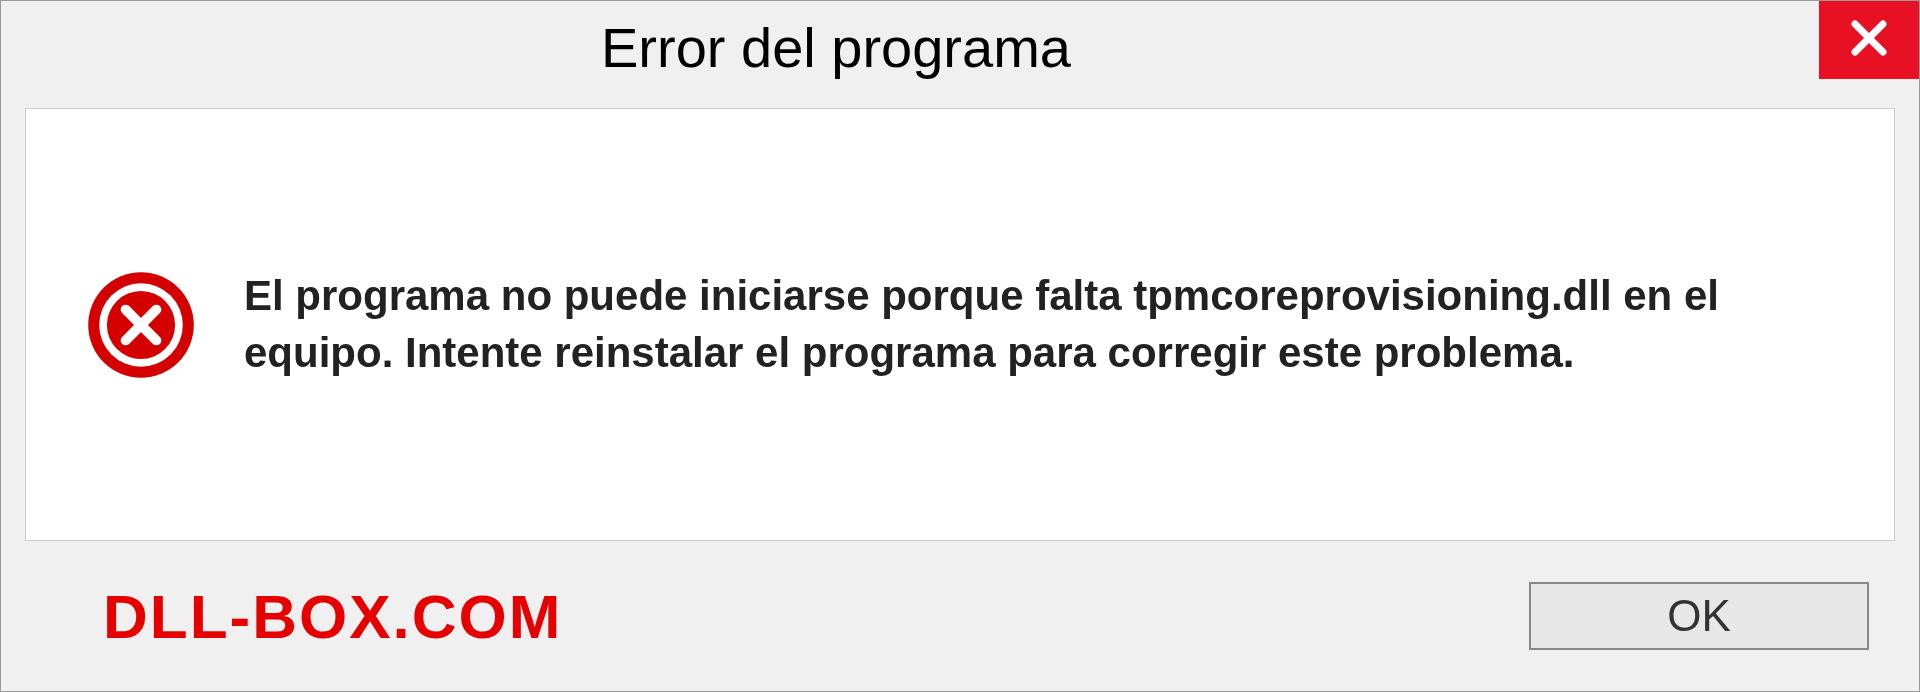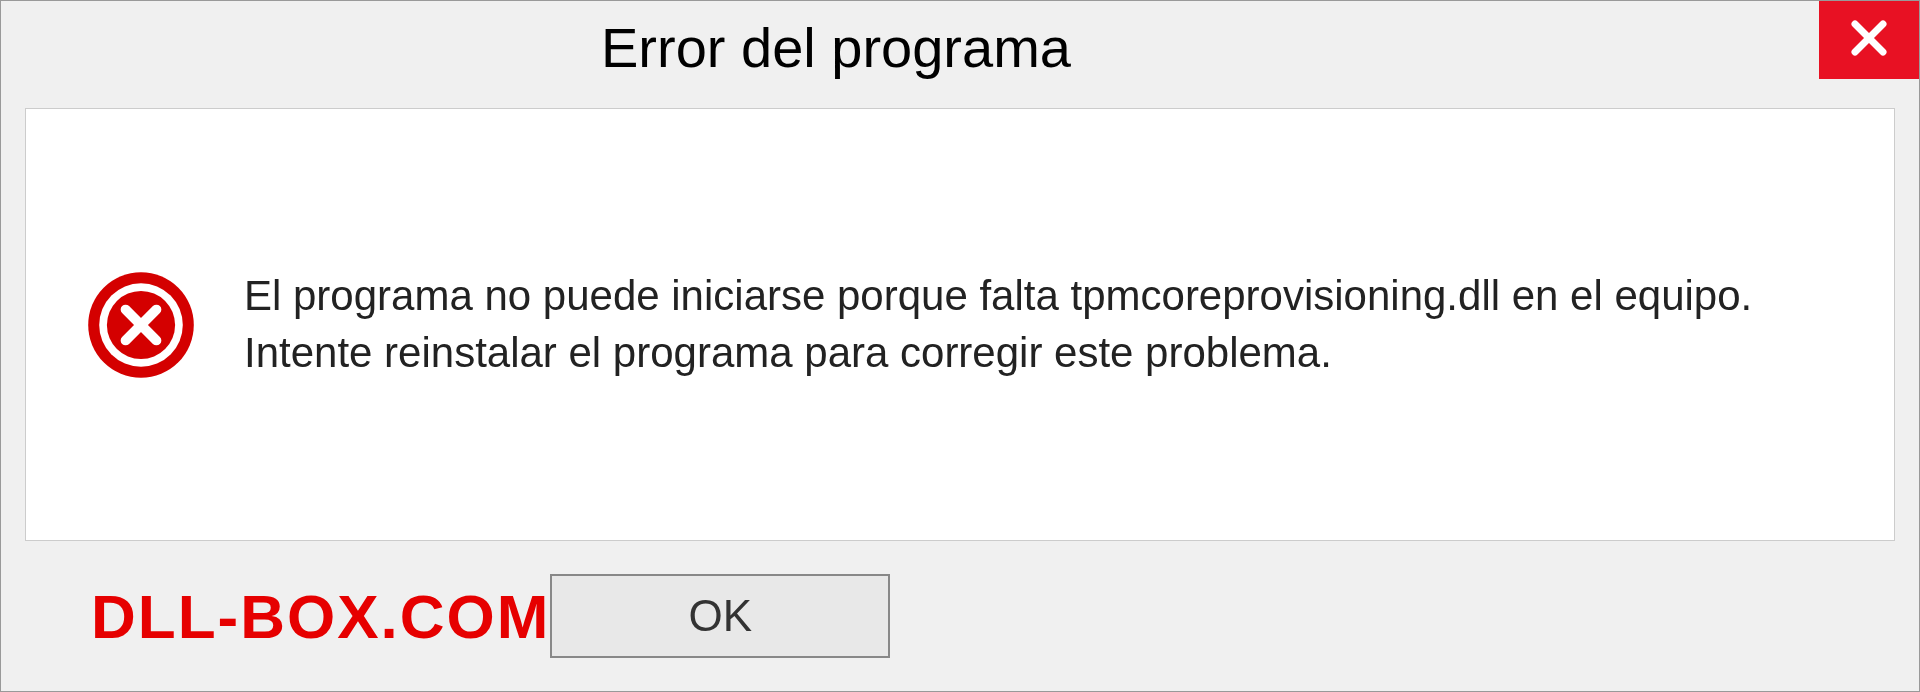--- a/index.html
+++ b/index.html
@@ -67,39 +67,40 @@
       flex-shrink: 0;
     }
     .error-icon svg {
       width: 100%;
       height: 100%;
     }
     .message {
       font-size: 42px;
       line-height: 1.35;
       color: #222;
-      font-weight: 400;
+      font-weight: 700;
     }
     .footer {
       display: flex;
       align-items: center;
-      justify-content: flex-start;
+      justify-content: space-between;
       padding: 30px 50px 30px 90px;
       height: 150px;
+      margin-left: 12px;
     }
     .brand {
       font-size: 62px;
       font-weight: 800;
       color: #e60000;
       font-family: Arial, sans-serif;
       letter-spacing: 2px;
     }
     .ok-btn {
       width: 340px;
-      height: 84px;
+      height: 68px;
       background: #e8e8e8;
       border: 2px solid #888;
       font-size: 44px;
       color: #333;
       cursor: pointer;
       display: flex;
       align-items: center;
       justify-content: center;
       font-family: "Segoe UI", Tahoma, Arial, sans-serif;
     }

